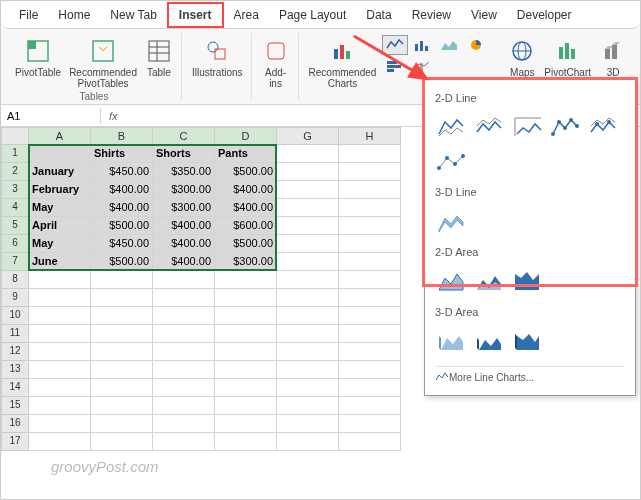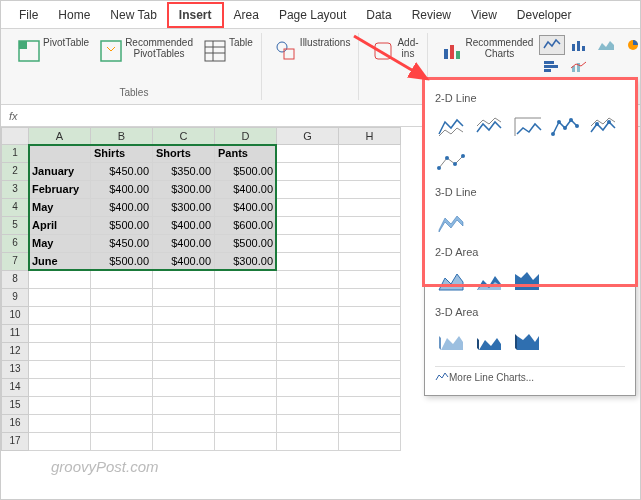--- a/index.html
+++ b/index.html
@@ -1,24 +1,24 @@
 <!DOCTYPE html>
 <html><head>
 <meta charset="utf-8">
 <style>
 * { box-sizing: border-box; margin: 0; padding: 0; font-family: 'Segoe UI', Arial, sans-serif; }
 body { background: #fff; width: 641px; height: 500px; overflow: hidden; position: relative; border: 1px solid #ccc; }
-.menubar { display: flex; background: #fff; border-bottom: 1px solid #d4d4d4; height: 28px; align-items: center; padding-left: 8px; }
+.menubar { display: flex; background: #fff; border-bottom: 1px solid #d4d4d4; height: 28px; align-items: center; padding-left: 8px; border-radius: 7px; }
 .menubar .tab { padding: 4px 10px; font-size: 12px; color: #333; cursor: pointer; }
 .menubar .tab.active { background: #fff; border: 2px solid #f44; color: #404040; font-weight: 600; }
 .ribbon { display: flex; background: #f7f7f7; border-bottom: 1px solid #d4d4d4; height: 76px; padding: 4px 6px; gap: 2px; }
 .ribbon-group { display: flex; flex-direction: column; align-items: center; justify-content: space-between; padding: 2px 6px; border-right: 1px solid #e0e0e0; }
 .ribbon-group:last-child { border-right: none; }
 .ribbon-items { display: flex; gap: 4px; align-items: flex-start; flex: 1; }
-.ribbon-item { display: flex; flex-direction: row; align-items: flex-start; font-size: 10px; color: #444; cursor: pointer; padding: 2px; }
+.ribbon-item { display: flex; flex-direction: column; align-items: center; font-size: 10px; color: #444; cursor: pointer; padding: 2px; }
 .ribbon-item .icon-box { width: 28px; height: 28px; display: flex; align-items: center; justify-content: center; margin-bottom: 2px; }
 .ribbon-item span { line-height: 1.1; text-align: center; }
 .group-label { font-size: 10px; color: #666; margin-top: auto; }
 .chart-btns { display: flex; gap: 1px; flex-wrap: wrap; width: 120px; }
 .chart-btn { width: 26px; height: 20px; display: flex; align-items: center; justify-content: center; border: 1px solid transparent; cursor: pointer; }
 .chart-btn.highlight { border: 1px solid #999; background: #e8e8e8; }
 .namebox-row { display: flex; align-items: center; height: 22px; border-bottom: 1px solid #d4d4d4; background: #fff; }
 .namebox { width: 100px; border-right: 1px solid #d4d4d4; padding: 2px 6px; font-size: 11px; }
 .fx-icon { padding: 0 8px; font-style: italic; color: #666; font-size: 11px; }
 .grid { position: relative; }
@@ -206,20 +206,21 @@
               <polygon points="11,6 14,3 19,3 16,6" fill="#bbb"></polygon>
             </svg>
           </div>
         <span>3D</span>
       </div>
     </div>
   </div>
 </div>
 
 <div class="namebox-row">
+  <div class="namebox">A1</div>
   <div class="fx-icon">fx</div>
 </div>
 
 <div class="grid">
   <div class="col-headers">
     <div class="row-header-corner"></div>
     <div class="col-header sel">A</div>
     <div class="col-header sel">B</div>
     <div class="col-header sel">C</div>
     <div class="col-header sel">D</div>

